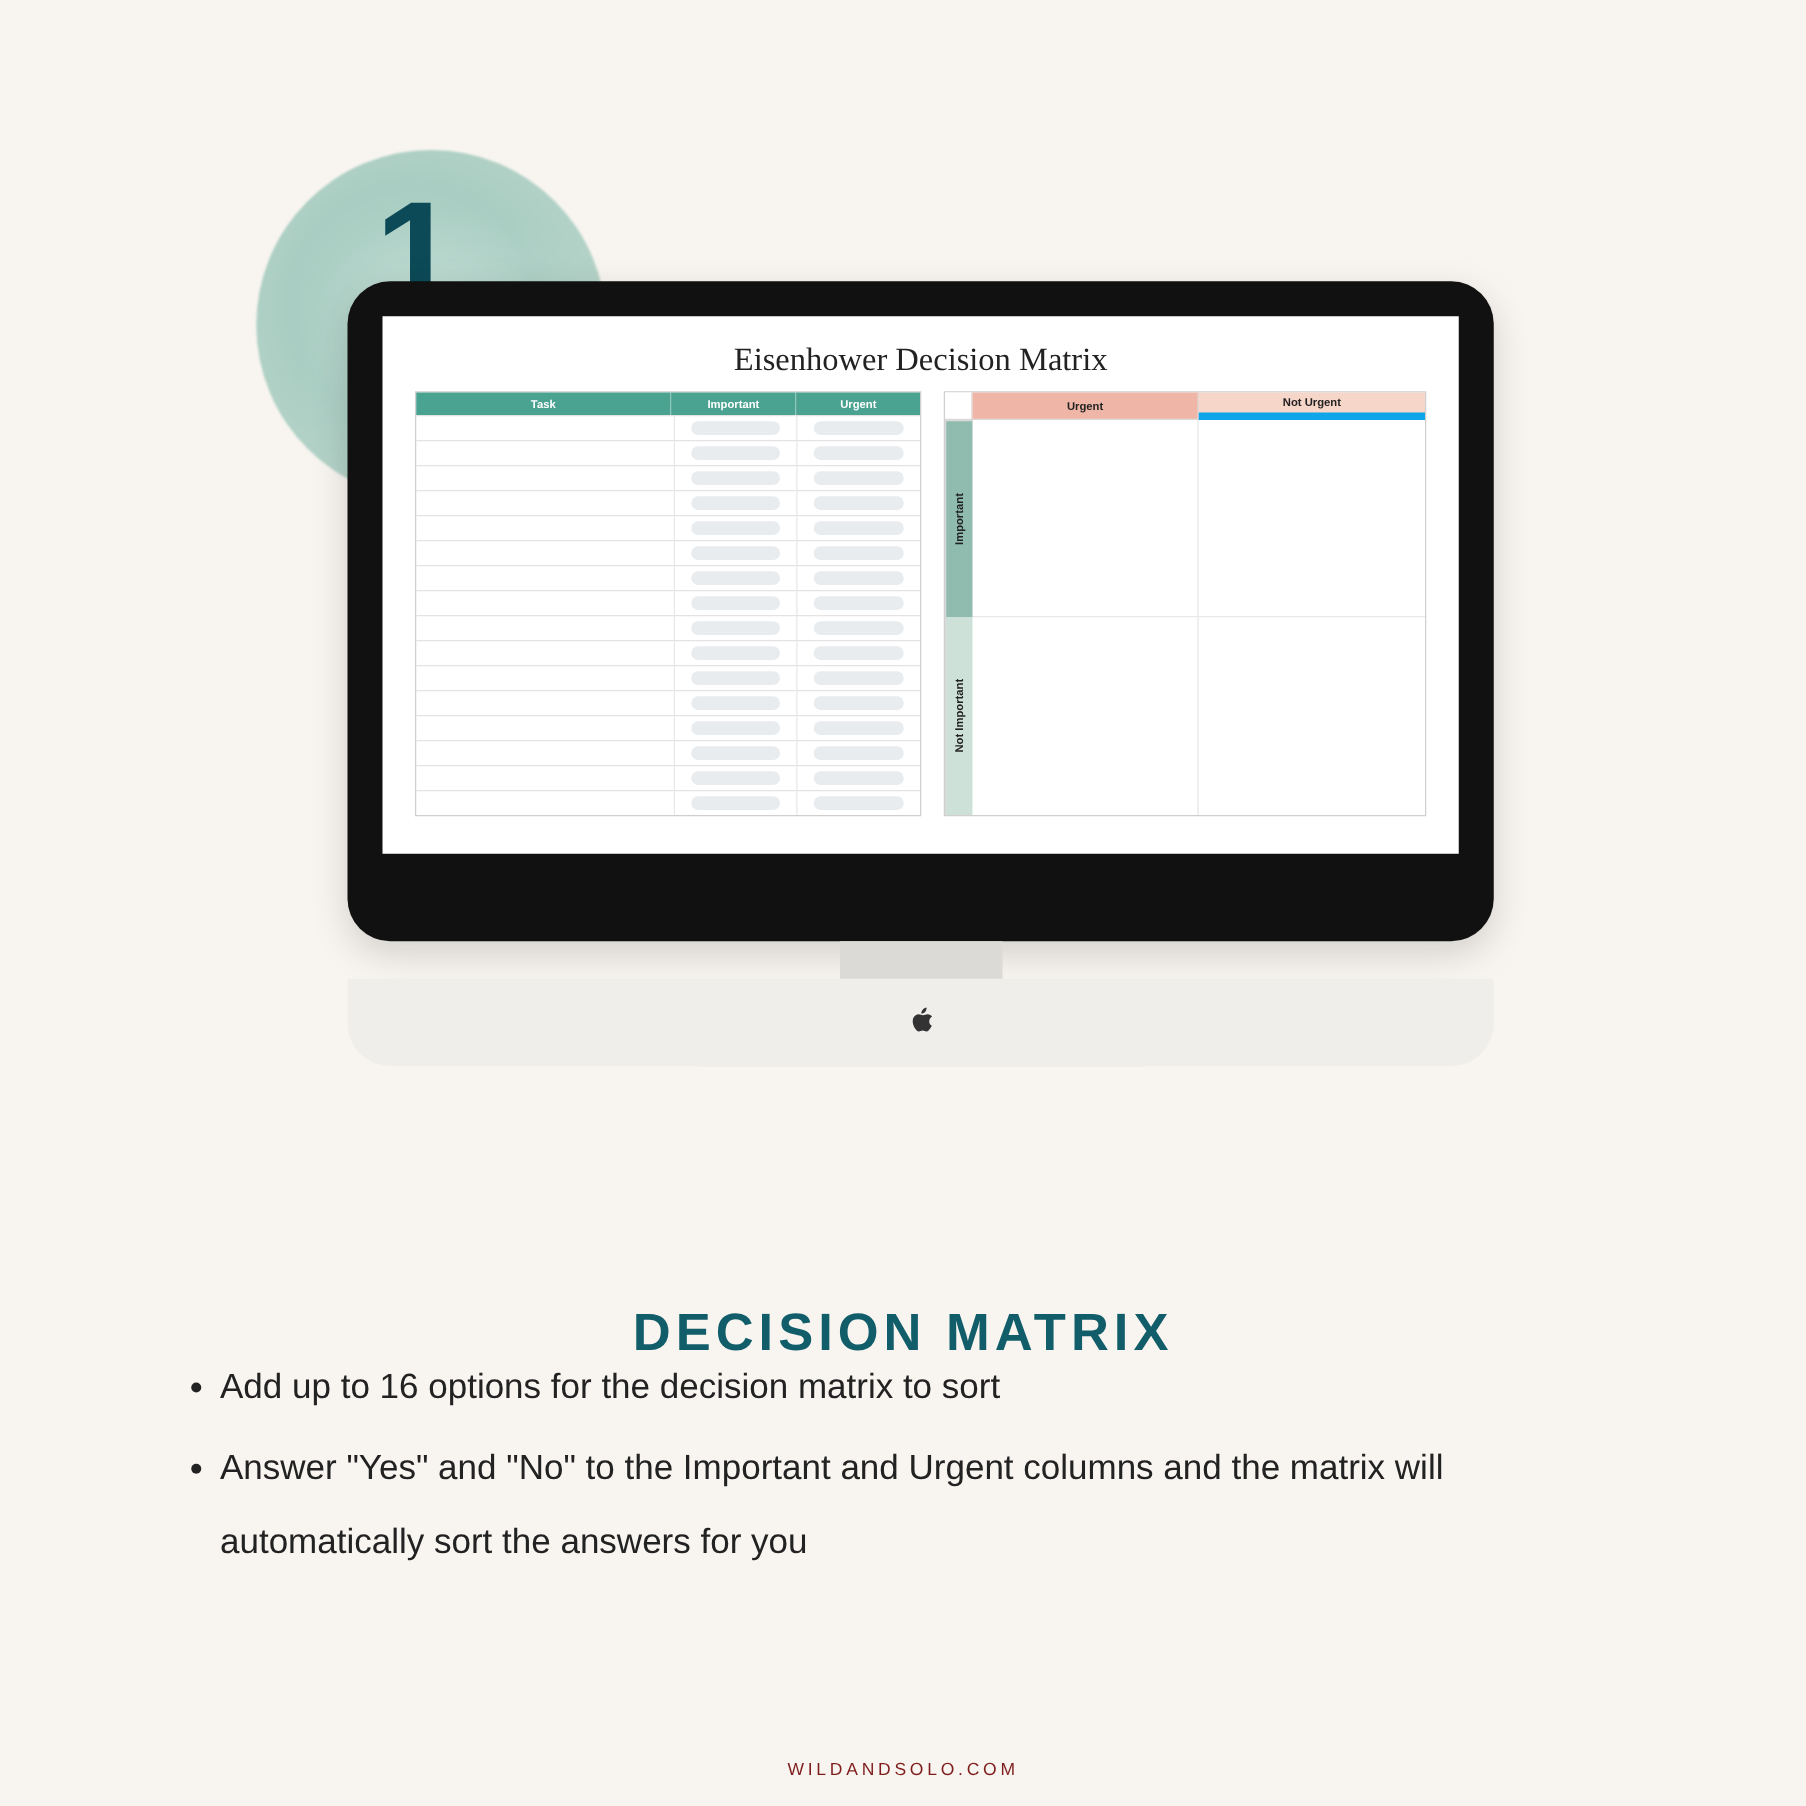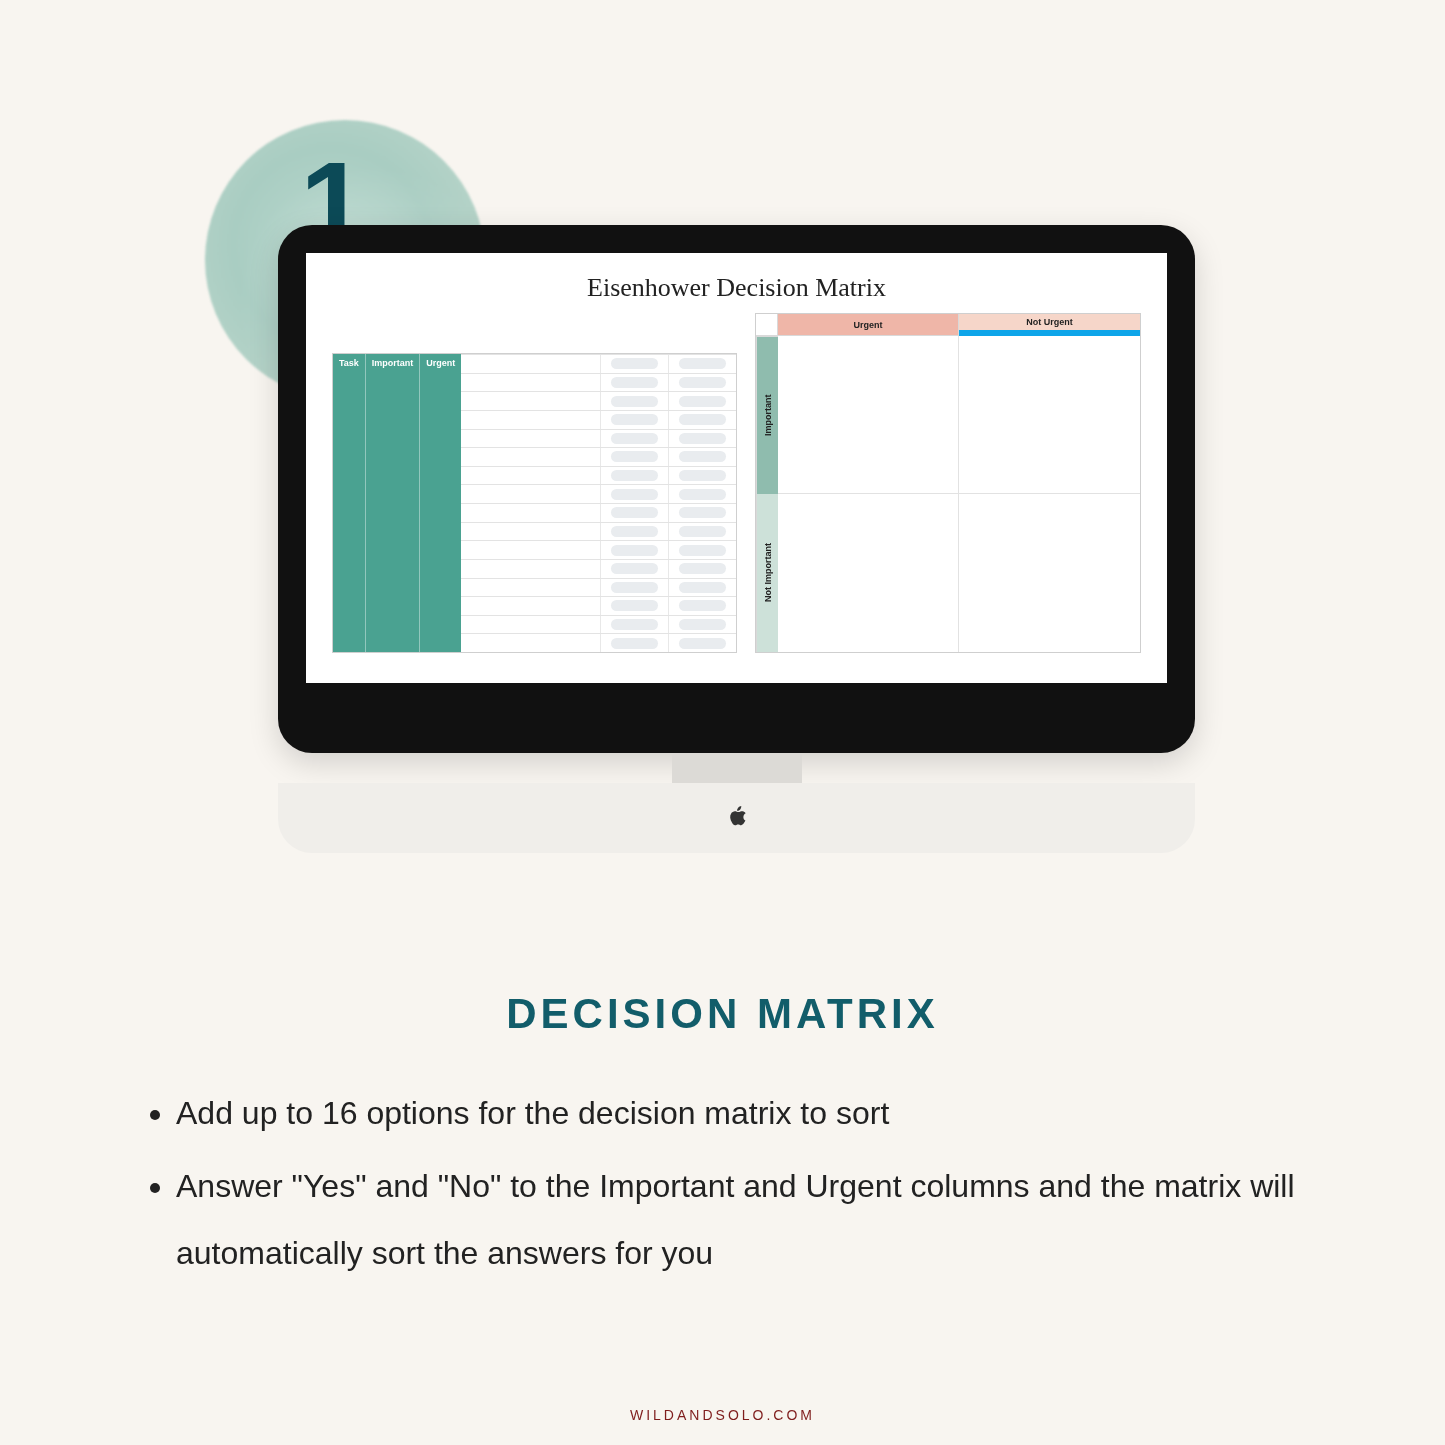--- a/index.html
+++ b/index.html
@@ -97,23 +97,22 @@
     display: flex;
     gap: 18px;
     height: 340px;
   }
 
   
   .task-table {
     flex: 1.05;
     border: 1px solid #cfcfcf;
     display: flex;
-    flex-direction: row;
+    flex-direction: column;
     font-size: 9px;
-    margin-top: 40px;
   }
   .task-head {
     display: flex;
     background: #4aa291;
     color: #fff;
     font-weight: 700;
   }
   .task-head > div {
     padding: 4px 6px;
     text-align: center;
@@ -155,34 +154,34 @@
   .qh-col2 { background:#f6d6c9; color:#222; display:flex;align-items:center;justify-content:center;font-weight:700;border-bottom:6px solid #0ea5e9;}
   .qh-row1 { background:#8fbcae; color:#222; writing-mode:vertical-rl; transform:rotate(180deg); display:flex;align-items:center;justify-content:center;font-weight:700;border-right:1px solid #d9d9d9;border-bottom:1px solid #d9d9d9;}
   .qh-row2 { background:#cde1d9; color:#222; writing-mode:vertical-rl; transform:rotate(180deg); display:flex;align-items:center;justify-content:center;font-weight:700;border-right:1px solid #d9d9d9;}
   .qcell { background:#fff; border-right:1px solid #e2e2e2; border-bottom:1px solid #e2e2e2; }
   .qcell:last-child{border-right:none;}
 
   
   .heading {
     position: absolute;
     width: 100%;
-    top: 990px;
+    top: 1042px;
     text-align: center;
     color: #125d6a;
     font-weight: 800;
     font-size: 42px;
     letter-spacing: 4px;
   }
   .bullets {
     position: absolute;
     left: 140px;
     top: 1080px;
     width: 1160px;
     color: #222;
-    font-size: 32px;
+    font-size: 28px;
     line-height: 2.1;
     list-style: disc;
     padding-left: 36px;
   }
   .bullets li { margin-bottom: 6px; }
 
   .footer {
     position: absolute;
     bottom: 22px;
     width: 100%;

